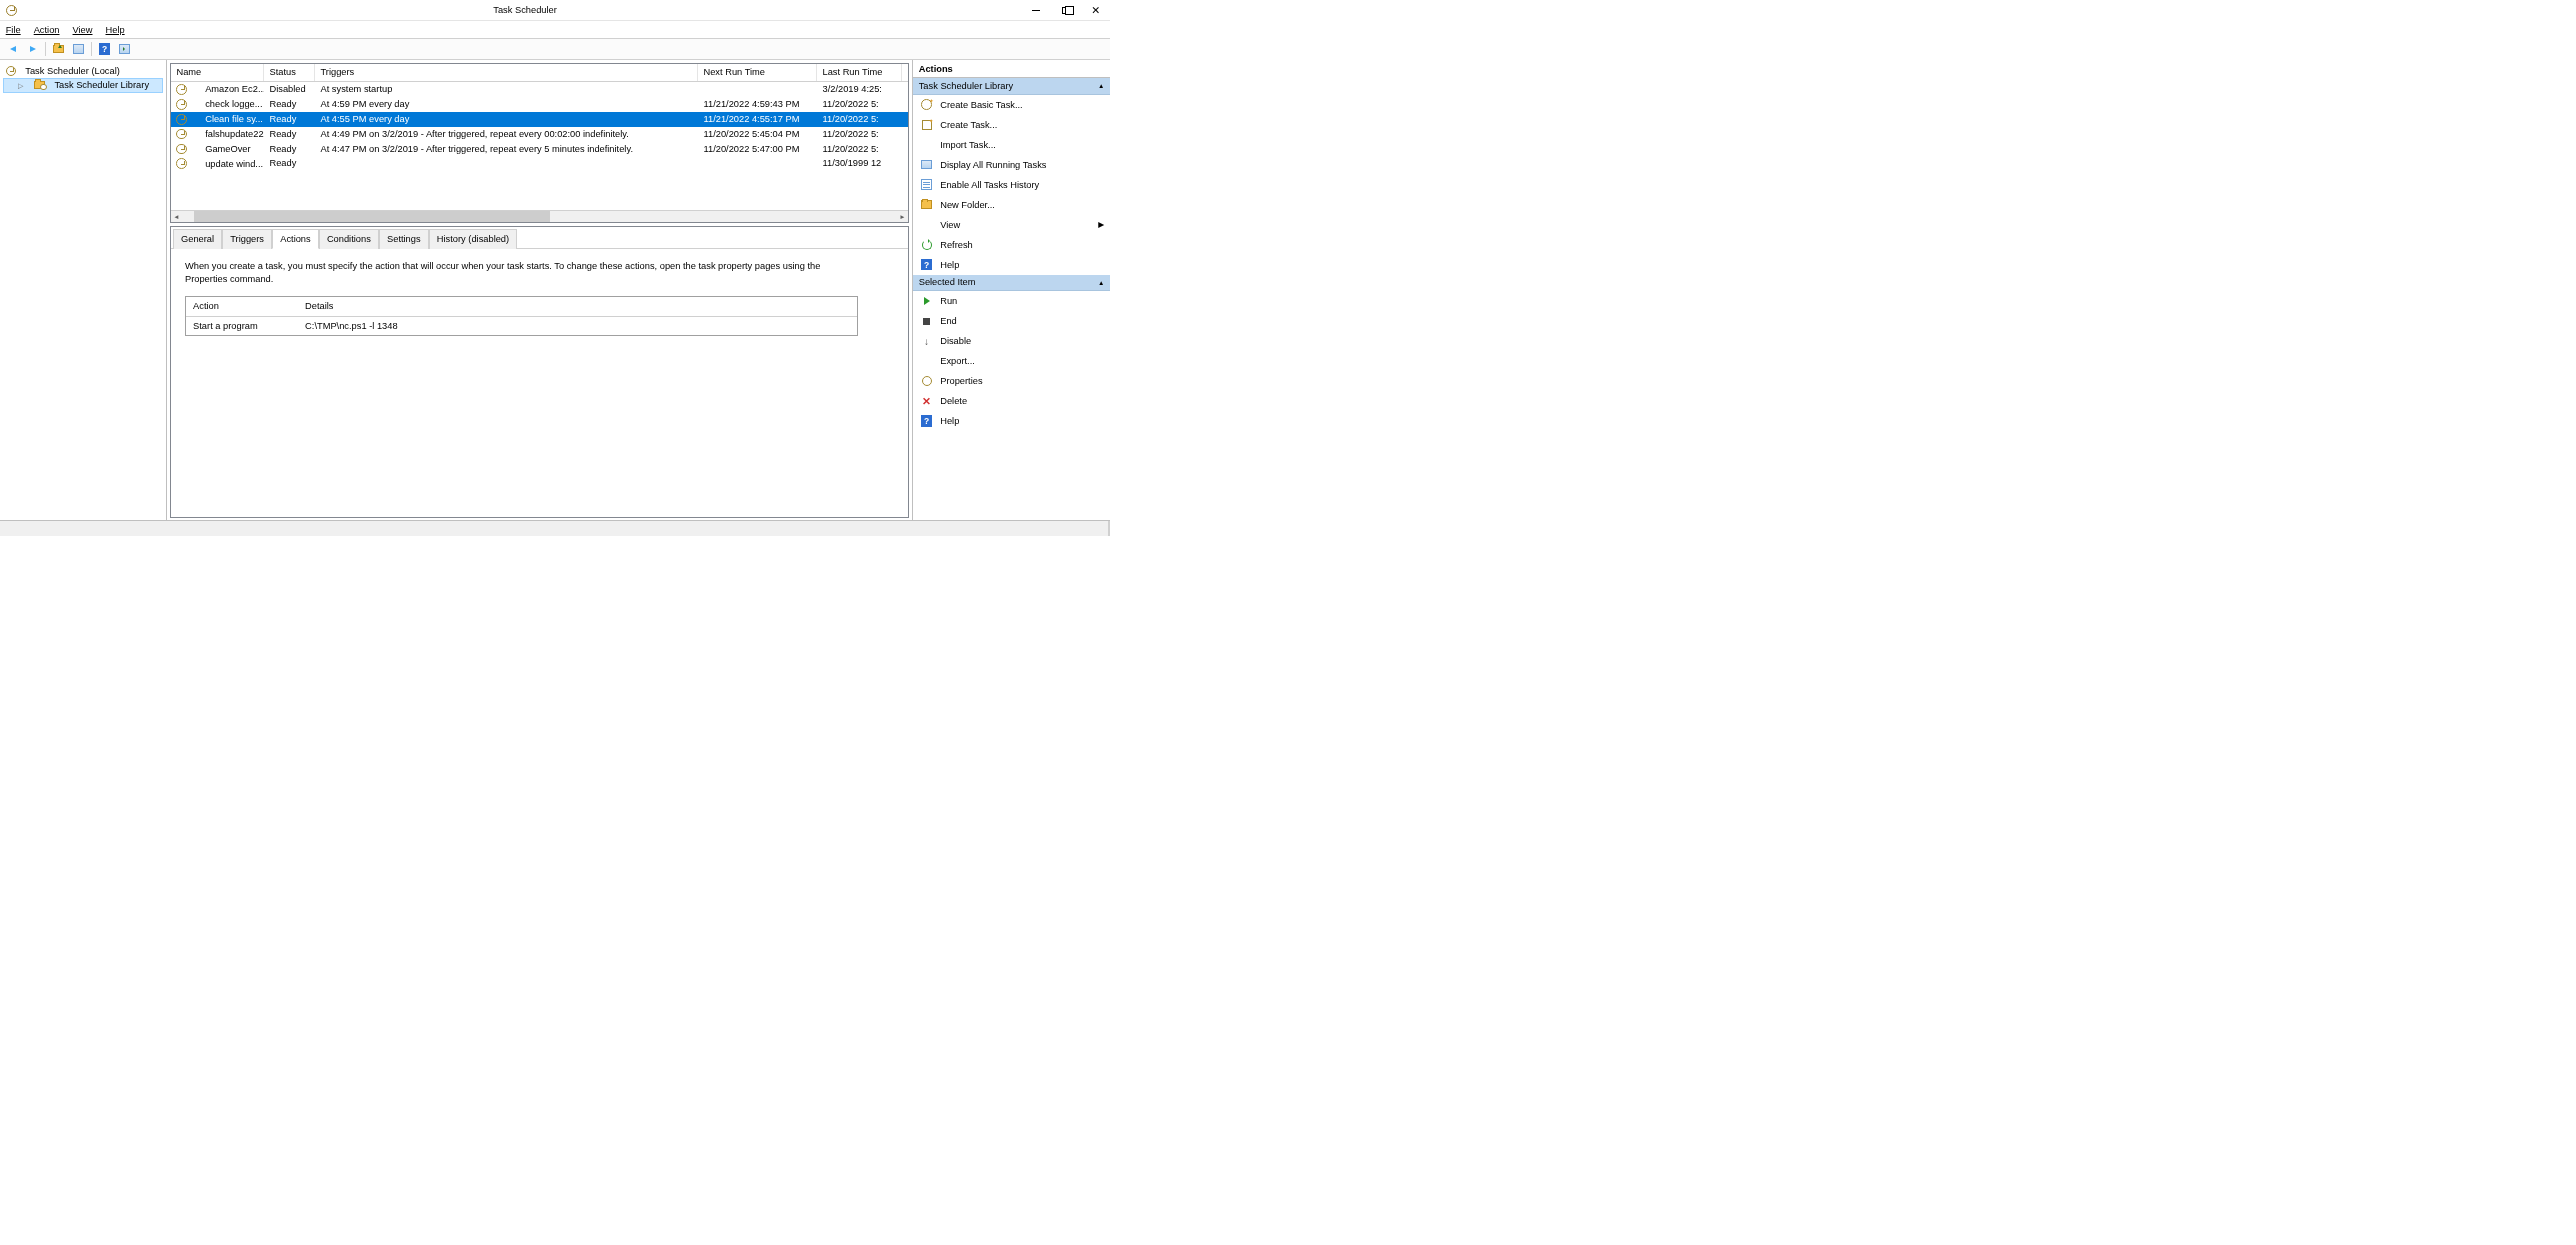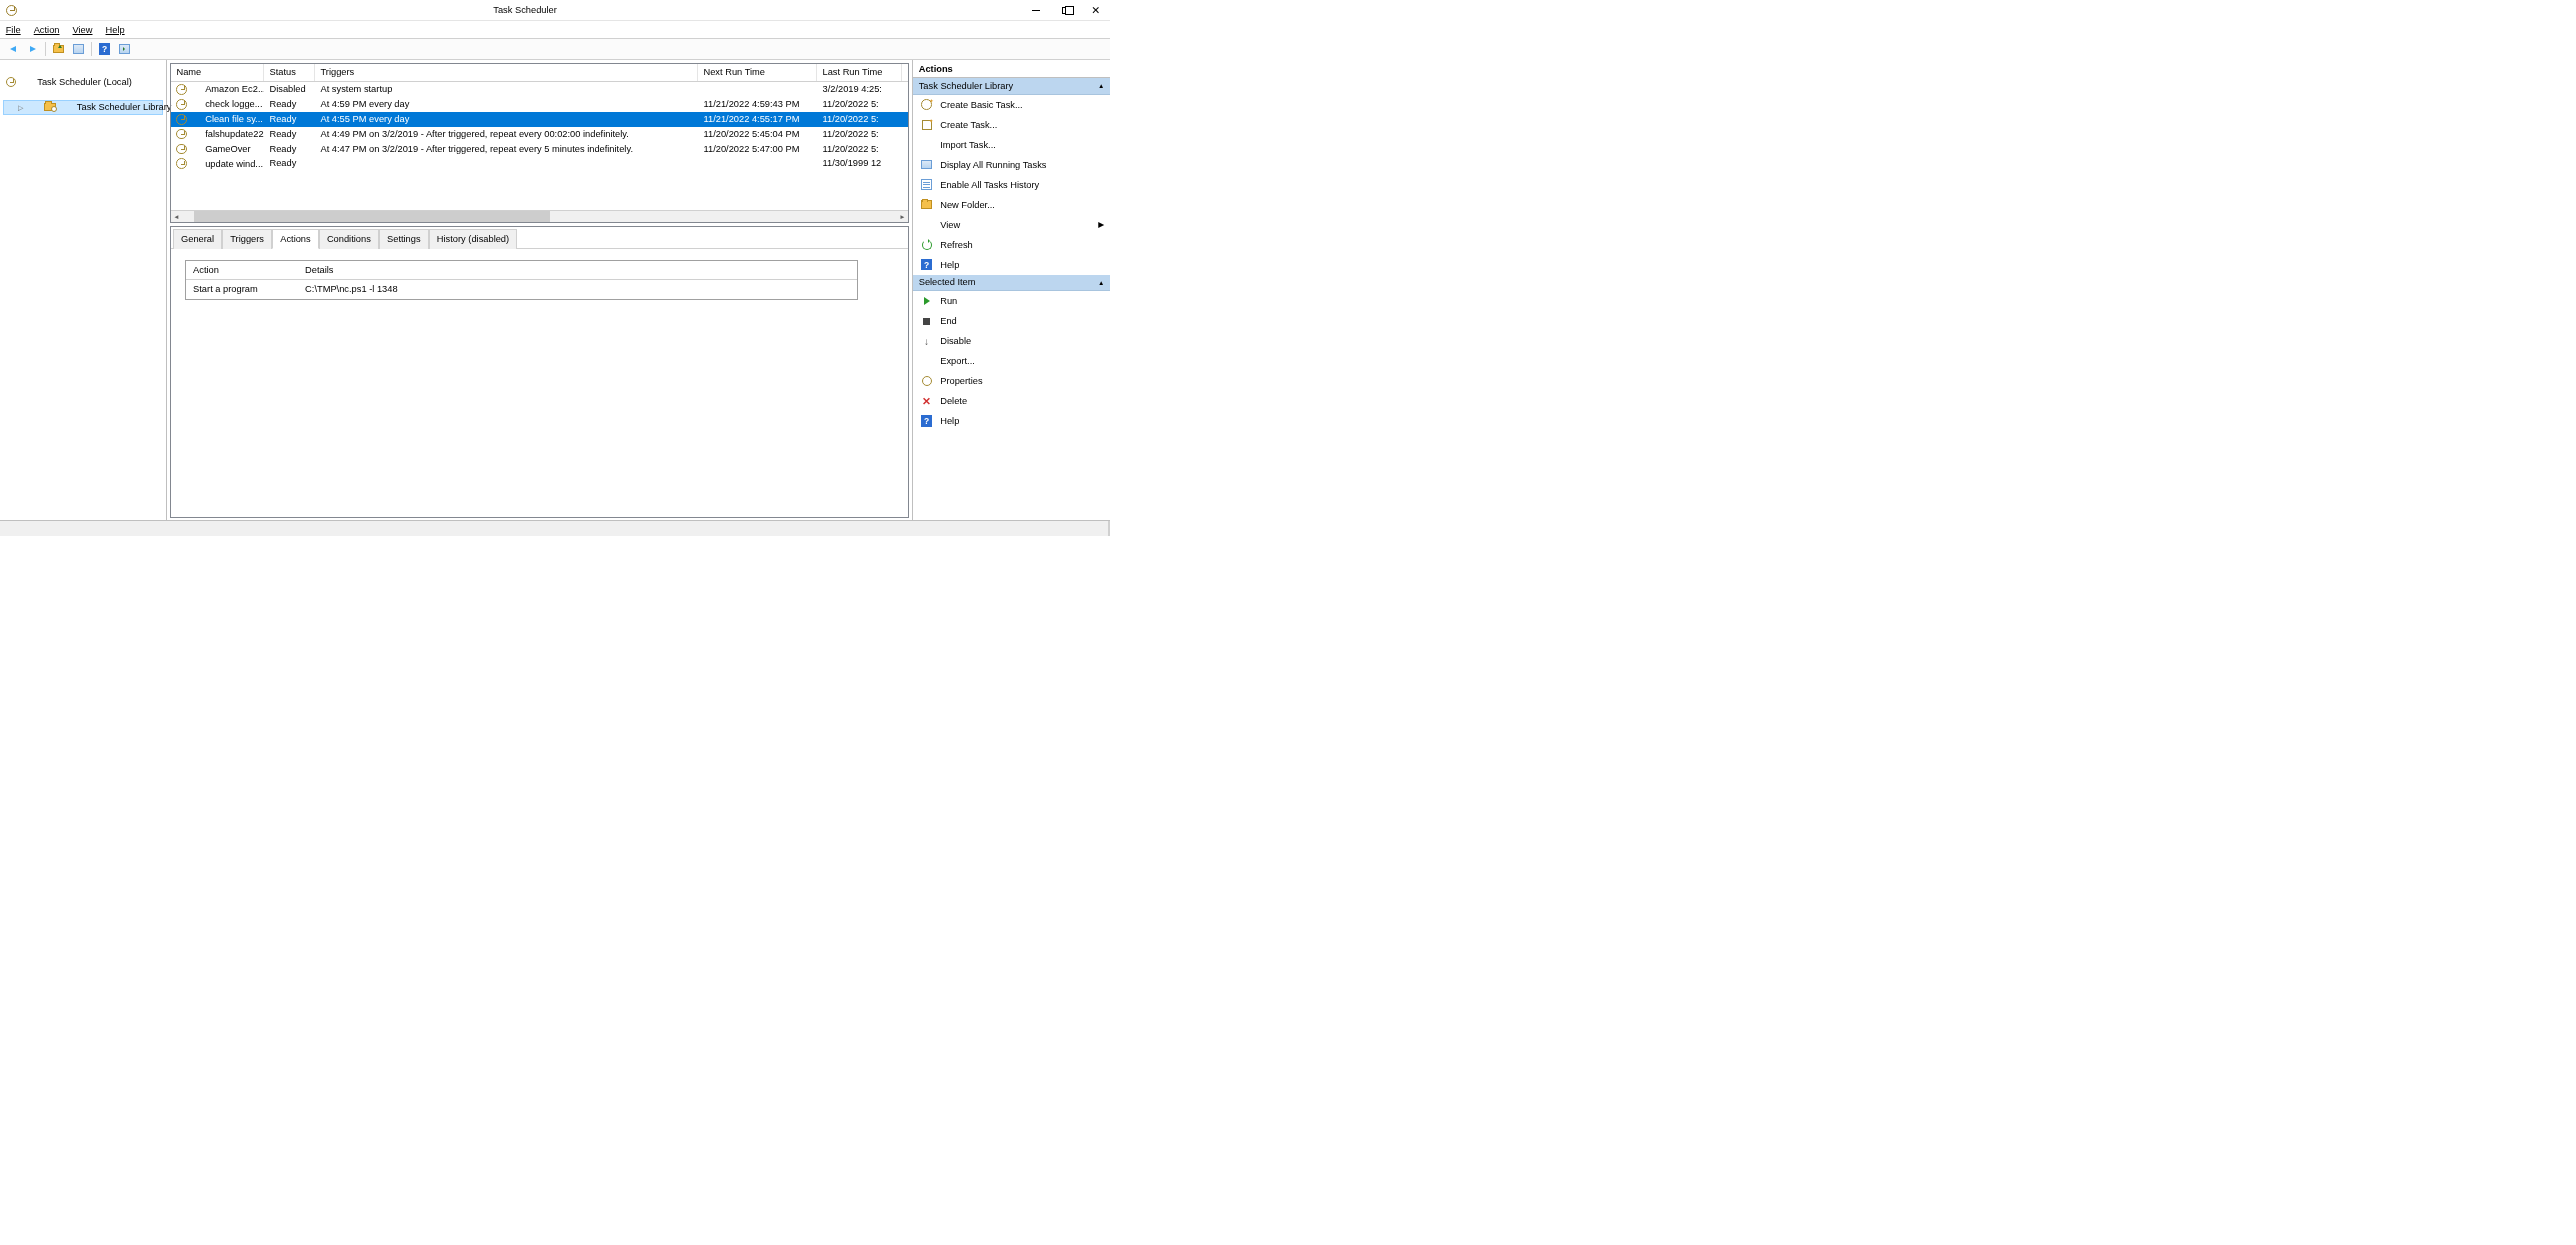--- a/index.html
+++ b/index.html
@@ -31,21 +31,21 @@
 .folder-up::before{content:"";position:absolute;width:4.3px;height:2.1px;background:#f5c04a;border:0.7px solid #c09020;border-bottom:none;top:-2.8px;left:0;}
 .folder-up::after{content:"";position:absolute;width:0;height:0;border-left:2.1px solid transparent;border-right:2.1px solid transparent;border-bottom:3.6px solid #2b7a2b;top:-1.4px;left:4.3px;}
 .prop-ic{width:11.4px;height:10px;border:0.7px solid #6a9dd6;background:linear-gradient(#dce9f7,#b8d4f0);}
 .help-ic{width:11.4px;height:11.4px;background:#2b6cd1;color:#fff;display:flex;align-items:center;justify-content:center;font-weight:bold;font-size:8.5px;}
 .run-ic{width:11.4px;height:10px;border:0.7px solid #6a9dd6;background:linear-gradient(#dce9f7,#b8d4f0);position:relative;}
 .run-ic::after{content:"";position:absolute;width:0;height:0;border-top:2.1px solid transparent;border-bottom:2.1px solid transparent;border-left:2.8px solid #2b7a2b;top:2.1px;left:3.6px;}
 
 
 .workspace { flex:1; display:flex; min-height:0; }
 .tree-pane { width: 167px; border-right:0.7px solid #bfbfbf; padding: 4.3px 2.8px; }
-.tree-item { display:flex; align-items:center; gap:21px; padding:1.4px 2.8px; cursor:pointer; white-space:nowrap;margin-top:11px;}
+.tree-item { display:flex; align-items:center; gap:9px; padding:1.4px 2.8px; cursor:pointer; white-space:nowrap;}
 .tree-item.sel { background:#cce8ff; border:0.7px solid #99d1ff; }
 .tree-indent { padding-left: 14.2px; }
 .tree-chev { width:7.1px; color:#7a7a7a; font-size:7.1px; }
 .clock-sm{width:10.7px;height:10.7px;border-radius:50%;border:1.1px solid #a58b33;position:relative;flex-shrink:0;}
 .clock-sm::after{content:"";position:absolute;width:2.8px;height:2.8px;border-right:0.7px solid #a58b33;border-bottom:0.7px solid #a58b33;top:1.4px;left:3.6px;}
 .folder-sm{width:11.4px;height:8.5px;background:#f5c04a;border:0.7px solid #c09020;position:relative;flex-shrink:0;}
 .folder-sm::before{content:"";position:absolute;width:4.3px;height:2.1px;background:#f5c04a;border:0.7px solid #c09020;border-bottom:none;top:-2.8px;left:0;}
 .folder-sm .clk-ov{position:absolute;width:6.4px;height:6.4px;border-radius:50%;border:0.7px solid #a58b33;background:#fff;bottom:-2.1px;right:-2.1px;}
 
 .center-pane { flex:1; display:flex; flex-direction:column; border-right:0.7px solid #bfbfbf; min-width:0; padding:2.8px; gap:2.8px;}
@@ -253,20 +253,21 @@
     <div class="detail-pane">
       <div class="tabs">
         <div class="tab">General</div>
         <div class="tab">Triggers</div>
         <div class="tab active">Actions</div>
         <div class="tab">Conditions</div>
         <div class="tab">Settings</div>
         <div class="tab">History (disabled)</div>
       </div>
       <div class="tab-body">
+        <div class="act-desc">When you create a task, you must specify the action that will occur when your task starts.  To change these actions, open the task property pages using the Properties command.</div>
         <div class="act-table">
           <div class="at-head">
             <div class="acol0">Action</div>
             <div class="acol1">Details</div>
           </div>
           <div id="at-body">
               <div class="at-row">
                 <div class="acol0">Start a program</div>
                 <div class="acol1">C:\TMP\nc.ps1 -l 1348</div>
               </div>

